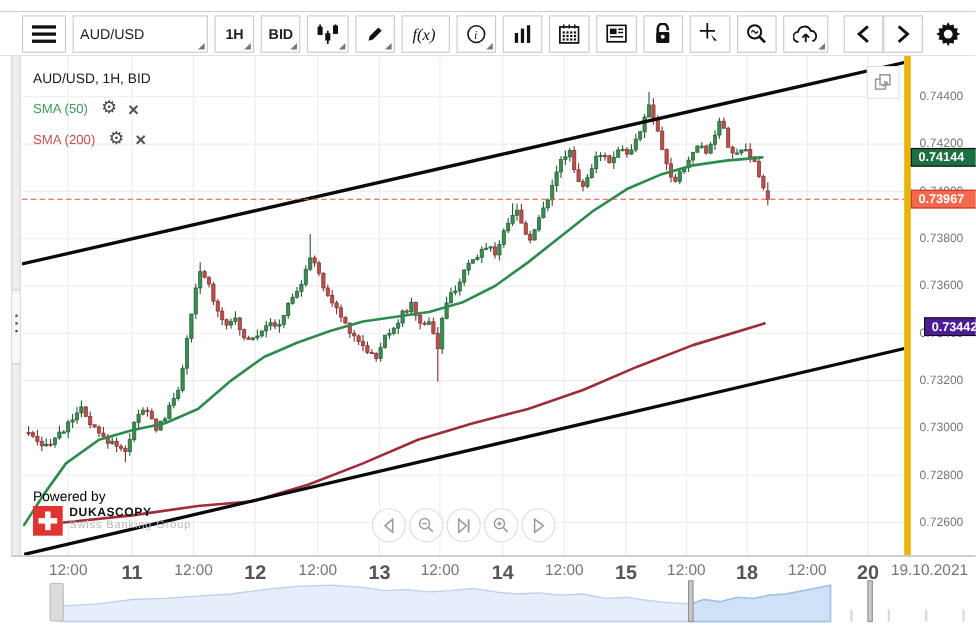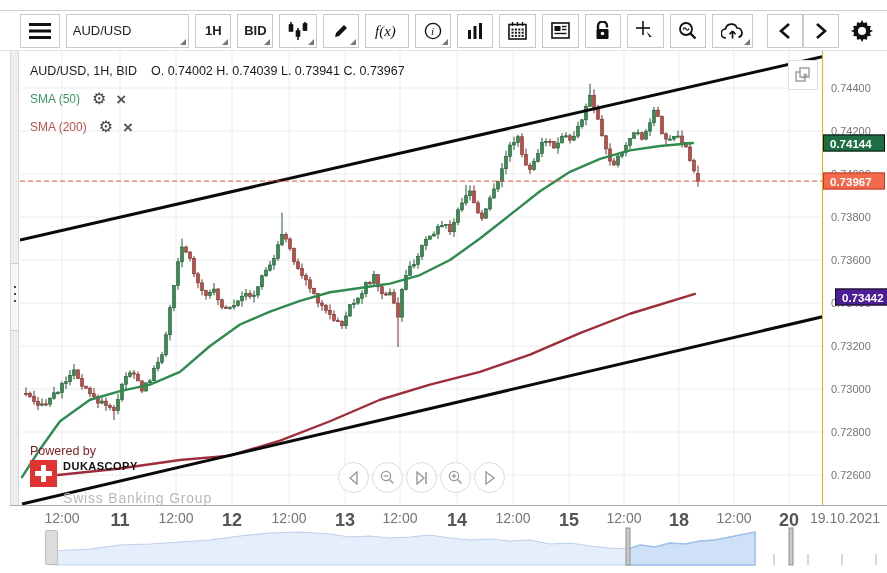--- a/index.html
+++ b/index.html
@@ -49,44 +49,44 @@
   .ind-close { color:#555; font-size:17px; font-weight:bold; margin-left:10px;
                cursor:pointer; line-height:1; }
 
   
   #expand-btn { position:absolute; left:788px; top:60px; width:30px; height:30px;
                 border:1px solid #e0e0e0; background:#fff; display:flex;
                 align-items:center; justify-content:center; cursor:pointer; }
 
   
   #price-axis { position:absolute; left:822px; top:51px; width:65px; height:454px;
-                border-left:1px solid #eab308; background:#fff; }
+                border-left:6px solid #eab308; background:#fff; }
   .pa-label { position:absolute; left:8px; font-size:11px; color:#757575;
               transform:translateY(-50%); }
   .pa-badge { position:absolute; left:0px; width:62px; height:17px; color:#fff;
               font-size:11.5px; font-weight:bold; text-align:left; padding-left:6px;
               line-height:16px; transform:translateY(-50%); border:1px solid #111; }
 
   
   #time-axis { position:absolute; left:10px; top:505px; width:877px; height:22px;
                border-top:1px solid #aaa; background:#fff; }
   .ta-label { position:absolute; top:4px; transform:translateX(-50%);
               font-size:14px; color:#757575; }
   .ta-label.bold { font-size:18px; font-weight:bold; color:#555; }
 
   
   #powered { position:absolute; left:30px; top:444px; }
-  #powered .pb-text { font-size:12.5px; color:#7f1d1d; }
+  #powered .pb-text { font-size:12.5px; color:#000000; }
   #brand-row { display:flex; align-items:flex-start; margin-top:2px; }
   #swiss-flag { width:27px; height:27px; background:#e23333; position:relative; }
   #swiss-flag .v { position:absolute; left:11px; top:5px; width:5px; height:17px; background:#fff; }
   #swiss-flag .h { position:absolute; left:5px; top:11px; width:17px; height:5px; background:#fff; }
   #brand-txt { margin-left:6px; }
   #brand-name { font-size:11px; font-weight:bold; color:#111; letter-spacing:.5px; }
-  #brand-sub { font-size:14px; color:#b9b9b9; letter-spacing:.8px; margin-top:18px; }
+  #brand-sub { font-size:10px; color:#b9b9b9; letter-spacing:.8px; margin-top:0; }
 
   
   #replay-nav { position:absolute; left:338px; top:462px; display:flex; }
   .rn-btn { width:31px; height:31px; border-radius:50%; border:1px solid #dcdcdc;
             background:rgba(255,255,255,.85); margin-right:3px; display:flex;
             align-items:center; justify-content:center; cursor:pointer; }
 
   
   #navigator { position:absolute; left:0; top:527px; width:887px; height:40px; background:#fff; }
   #nav-scroll-chunk { position:absolute; left:45px; top:530px; width:13px; height:35px;
@@ -654,21 +654,20 @@
         <polyline points="22,477.1500000000001 40,449.2000000000008 60,421.2499999999991 90,399.7499999999991 120,391.15000000000003 150,384.7000000000007 180,371.7999999999998 210,346.0000000000002 240,324.5000000000002 270,311.5999999999992 300,300.8500000000004 330,292.249999999999 360,287.9499999999995 390,283.65 420,275.05000000000086 450,260.0000000000001 480,238.50000000000014 510,214.85000000000036 540,191.20000000000056 570,171.8500000000003 600,158.94999999999936 630,150.3500000000003 660,146.05000000000075 693,143.04000000000013" fill="none" stroke="#2e8b4f" stroke-width="2.4" stroke-linejoin="round" stroke-linecap="round"></polyline>
         <line x1="20" y1="240" x2="830" y2="55" stroke="#0a0a0a" stroke-width="3"></line>
         <line x1="22" y1="504" x2="830" y2="315" stroke="#0a0a0a" stroke-width="3"></line>
         <line x1="20" y1="181.09499999999883" x2="822" y2="181.09499999999883" stroke="#f14b36" stroke-width="1" stroke-dasharray="5 3"></line>
       </g>
     </svg>
 
   <div id="legend">
     <div class="row">
       <span>AUD/USD, 1H, BID</span>
-      <span class="ohlc">O. 0.74002 H. 0.74039 L. 0.73941 C. 0.73967</span>
     </div>
     <div class="row">
       <span class="ind-label" id="sma50-lab" style="color: rgb(61, 153, 96);">SMA (50)</span>
       <span class="ind-gear">⚙</span>
       <span class="ind-close">×</span>
     </div>
     <div class="row">
       <span class="ind-label" id="sma200-lab" style="color: rgb(194, 81, 81);">SMA (200)</span>
       <span class="ind-gear">⚙</span>
       <span class="ind-close">×</span>

